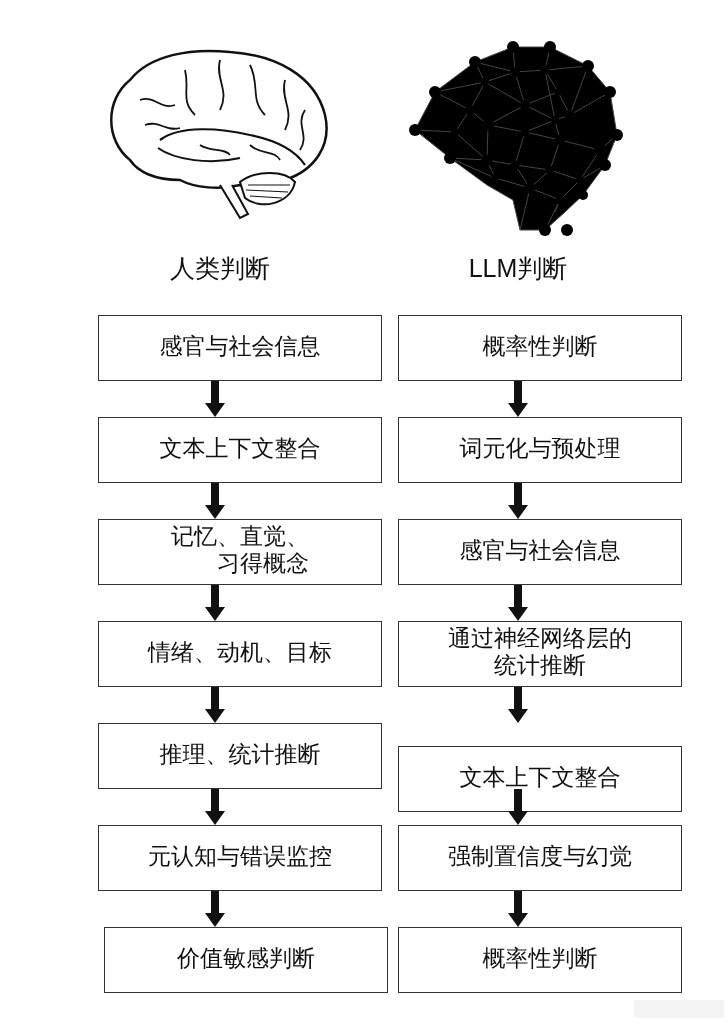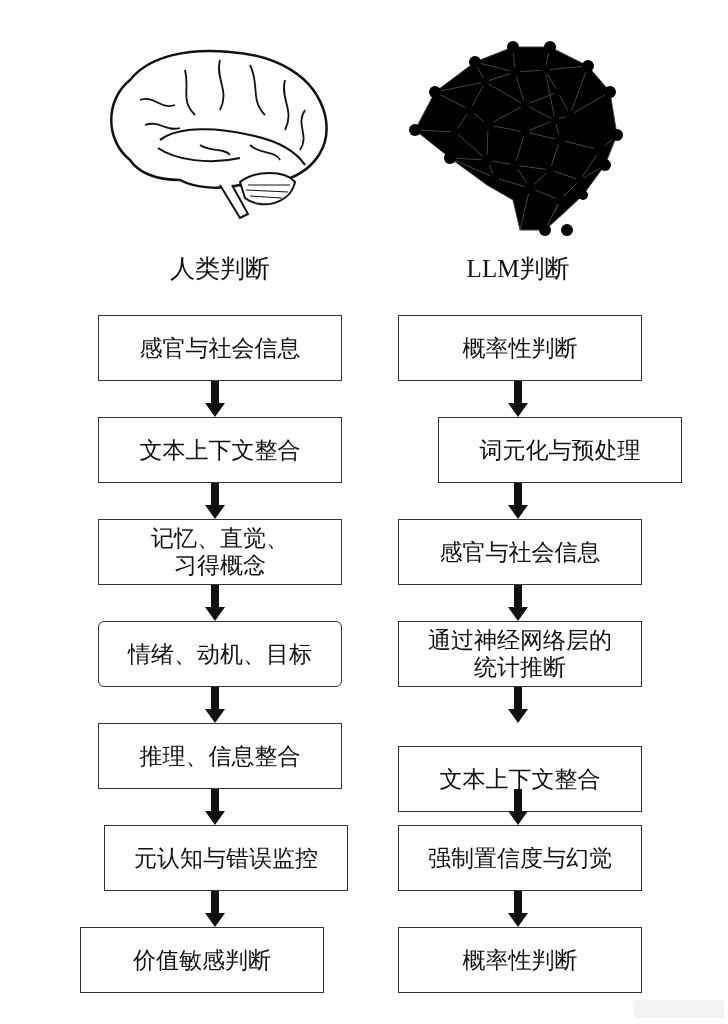--- a/index.html
+++ b/index.html
@@ -1,23 +1,23 @@
 <!DOCTYPE html>
 <html><head>
 <meta charset="utf-8">
 <style>
   html, body { margin: 0; padding: 0; background: #ffffff; }
   body { width: 728px; height: 1024px; position: relative; overflow: hidden;
          font-family: "DejaVu Sans", "Liberation Sans", sans-serif; color: #111; }
   .col-title { position: absolute; top: 252px; font-size: 25px; text-align: center; width: 240px; }
-  .col-title.llm { font-family: Liberation Serif, serif; }
-  .box { position: absolute; width: 244px; height: 66px; border: 1.5px solid #333;
+  .col-title.llm { font-family: Liberation Sans, sans-serif; }
+  .box { position: absolute; width: 284px; height: 66px; border: 1.5px solid #333;
          box-sizing: border-box; background: #fff; display: flex; align-items: center;
          justify-content: center; text-align: center; font-size: 23px; line-height: 27px;
-         padding: 4px 8px; }
+         padding: 4px 8px; font-family: Liberation Mono, monospace; }
   .arrow { position: absolute; width: 20px; height: 36px; }
   .brain-wrap { position: absolute; }
   .watermark { position: absolute; right: 4px; bottom: 6px; width: 90px; height: 18px;
                background: #eee; border-radius: 3px; opacity: 0.7; }
 </style>
 </head>
 <body>
 
 <div class="brain-wrap" style="left:100px;top:40px;width:240px;height:190px;">
   <svg width="240" height="190" viewBox="0 0 240 190">
@@ -75,31 +75,31 @@
     </g>
   </svg>
 </div>
 
 <div class="col-title" style="left:100px;">人类判断</div>
 <div class="col-title llm" style="left:398px;">LLM判断</div>
 
 <div>
   <div class="box" style="left:98px;top:315px;">感官与社会信息</div>
   <div class="box" style="left:98px;top:417px;">文本上下文整合</div>
-  <div class="box" style="left:98px;top:519px;white-space:pre-line;">记忆、直觉、
+  <div class="box" style="left:98px;top:519px;white-space:pre-line;text-align:right;">记忆、直觉、
 习得概念</div>
-  <div class="box" style="left:98px;top:621px;border-radius:6px;">情绪、动机、目标</div>
-  <div class="box" style="left:98px;top:723px;">推理、信息整合</div>
-  <div class="box" style="left:104px;top:825px;">元认知与错误监控</div>
-  <div class="box" style="left:80px;top:927px;">价值敏感判断</div>
+  <div class="box" style="left:98px;top:621px;">情绪、动机、目标</div>
+  <div class="box" style="left:98px;top:723px;">推理、统计推断</div>
+  <div class="box" style="left:98px;top:825px;">元认知与错误监控</div>
+  <div class="box" style="left:104px;top:927px;">价值敏感判断</div>
 </div>
 
 <div>
   <div class="box" style="left:398px;top:315px;">概率性判断</div>
-  <div class="box" style="left:398px;top:417px;margin-left:40px;">词元化与预处理</div>
+  <div class="box" style="left:398px;top:417px;">词元化与预处理</div>
   <div class="box" style="left:398px;top:519px;">感官与社会信息</div>
   <div class="box" style="left:398px;top:621px;white-space:pre-line;">通过神经网络层的
 统计推断</div>
   <div class="box" style="left:398px;top:746px;">文本上下文整合</div>
   <div class="box" style="left:398px;top:825px;">强制置信度与幻觉</div>
   <div class="box" style="left:398px;top:927px;">概率性判断</div>
 </div>
 
 <div id="arrows">
     <div class="arrow" style="left: 205px; top: 381px;"><svg width="20" height="36" viewBox="0 0 20 36">

